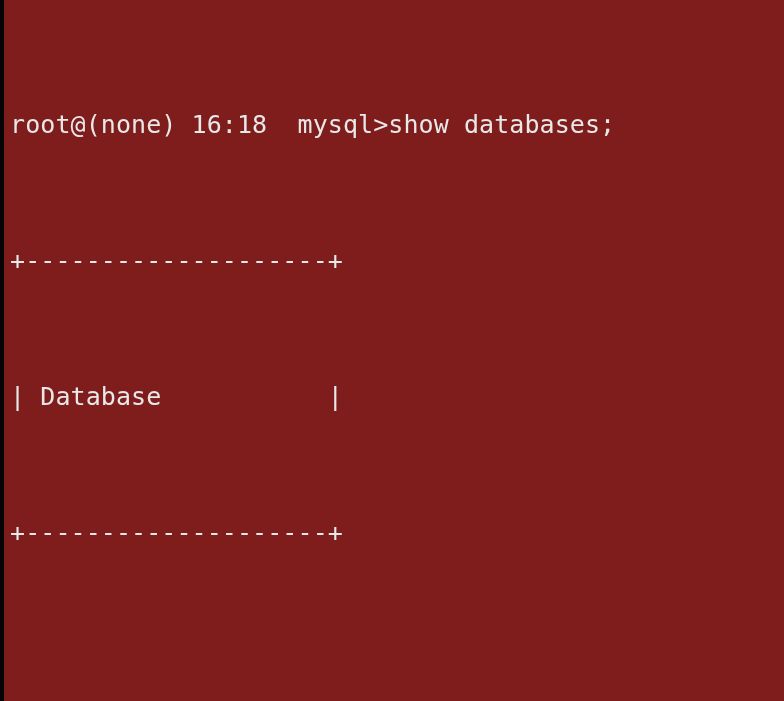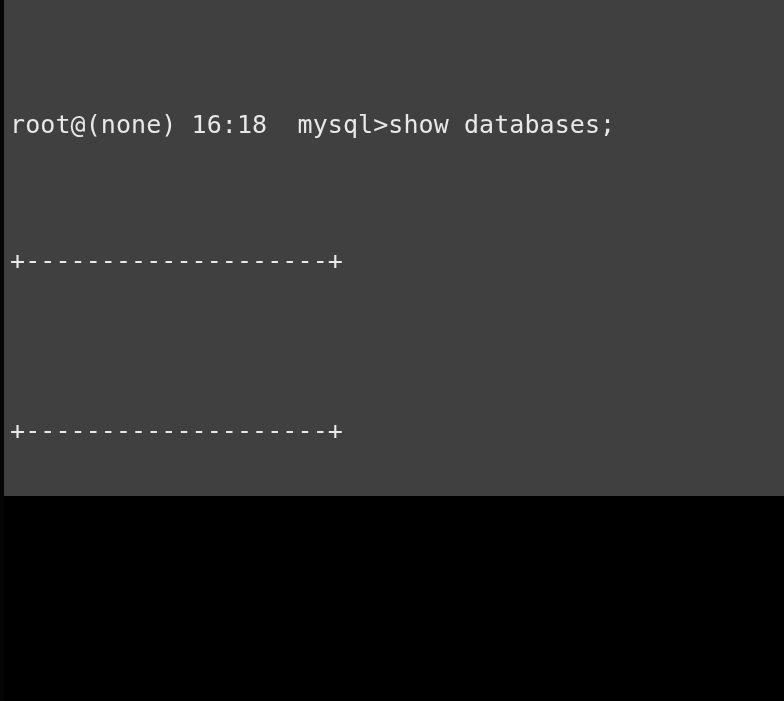--- a/index.html
+++ b/index.html
@@ -9,22 +9,22 @@
     background: #000000;
   }
   body {
     width: 784px;
     height: 701px;
     overflow: hidden;
     font-family: "DejaVu Sans Mono", "Liberation Mono", monospace;
   }
   #terminal {
     width: 784px;
-    height: 496px;
-    background: #404040;
+    height: 701px;
+    background: #7f1d1d;
     color: #e6e6e6;
     box-sizing: border-box;
     padding: 6px 0 8px 10px;
     font-size: 25px;
     line-height: 34px;
     letter-spacing: 0px;
     white-space: pre;
     overflow: hidden;
   }
   .line {
@@ -55,20 +55,21 @@
 <body>
 
 <div id="terminal-wrap">
   <div class="edge-strip"></div>
   <div id="terminal">
 
     <div class="line">root@(none) 16:18  mysql&gt;show databases;</div>
 
     <div class="line">+--------------------+</div>
 
+    <div class="line">| Database           |</div>
 
     <div class="line">+--------------------+</div>
 
 
     
 
     
 
     
 

